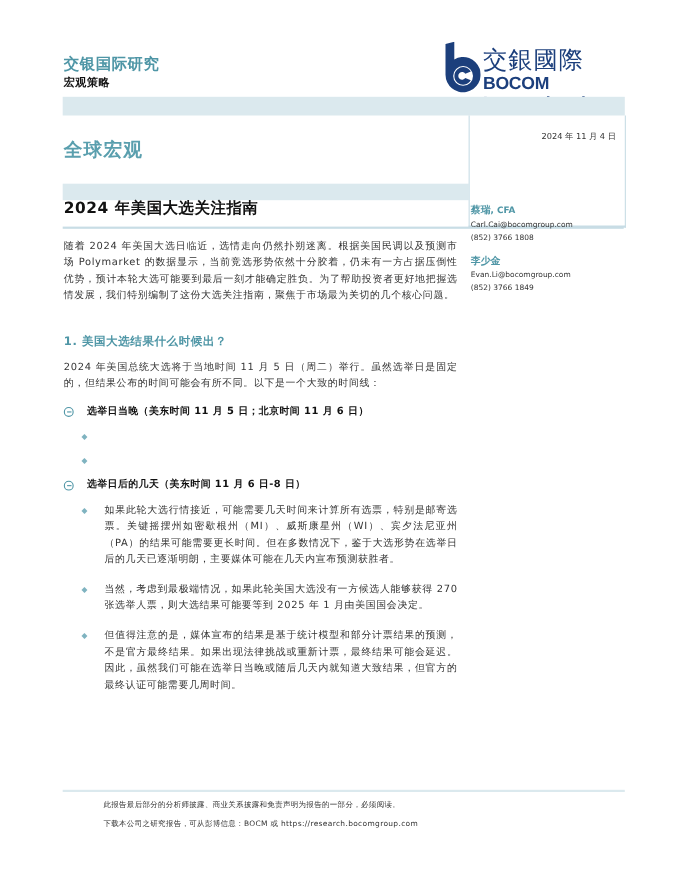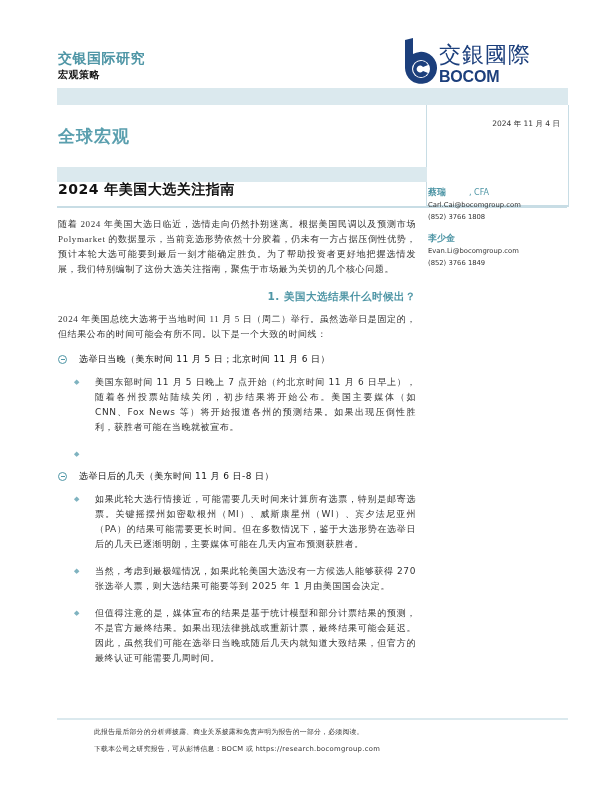--- a/index.html
+++ b/index.html
@@ -12,31 +12,31 @@
   .logo-cn { position:absolute; left:38px; top:2px; font-size:22px; color:#1c3f7c; letter-spacing:1px; font-family:Liberation Sans, sans-serif; }
   .logo-en { position:absolute; left:38px; top:30px; font-size:16px; font-weight:bold; color:#1c3f7c; font-family:"Liberation Sans", sans-serif; letter-spacing:-0.2px; }
   .topbar { left:57px; top:88px; width:511px; height:17px; background:#dbe9ee; }
   .rightbox { left:426px; top:105px; width:141px; height:100px; border-right:1px solid #c8dde5; border-bottom:2px solid #c8dde5; border-left:1px solid #c8dde5; }
   .date { right:52px; top:119px; font-size:7.5px; color:#333; }
   .section-title { left:58px; top:125px; font-size:17px; font-weight:bold; color:#5a9fae; letter-spacing:1px; font-family:"DejaVu Serif", serif;text-align:right; }
   .subbar { left:57px; top:167px; width:370px; height:15px; background:#dbe9ee; }
   .report-title { left:58px; top:181px; font-size:14px; font-weight:bold; color:#111; letter-spacing:0.5px; }
   .underline { left:57px; top:206px; width:510px; height:2px; background:#c8dde5; }
   .main { left:58px; top:217px; width:358px; font-size:9px; line-height:15px; color:#333; }
-  .para { text-align:justify; margin:0 0 10px 0; letter-spacing:0.6px;font-family:Liberation Serif, serif; }
-  .h1 { font-size:10.5px; font-weight:bold; color:#4f96a6; margin:12px 0 8px 0; letter-spacing:0.5px;text-align:right; }
-  .h2 { display:flex; align-items:center; font-size:9px; font-weight:normal; color:#111; margin:4px 0 8px 0; letter-spacing:0.4px; }
+  .para { text-align:justify; margin:0 0 10px 0; letter-spacing:0.6px; }
+  .h1 { font-size:10.5px; font-weight:bold; color:#4f96a6; margin:27px 0 8px 0; letter-spacing:0.5px; }
+  .h2 { display:flex; align-items:center; font-size:9px; font-weight:bold; color:#111; margin:4px 0 8px 0; letter-spacing:0.4px; }
   .h2 .circ { width:7px; height:7px; border:1px solid #4f96a6; border-radius:50%; margin-right:12px; position:relative; flex:none; }
   .h2 .circ::after { content:""; position:absolute; left:1.5px; top:3px; width:4px; height:1px; background:#4f96a6; }
   .bullet { display:flex; margin:0 0 12px 0; }
   .bullet .dot { flex:none; width:5px; height:5px; margin:5px 16px 0 16px; color:#7fb3c0; font-size:7px; line-height:5px; }
   .bullet .txt { text-align:justify; letter-spacing:0.6px; }
   .side { left:428px; width:140px; font-size:6.8px; color:#333; line-height:12px; }
   .side .name { font-size:9px; font-weight:bold; color:#4f96a6; }
-  .side .name .cfa { font-weight:normal; font-size:8px;padding-left:23px; }
+  .side .name .cfa { font-weight:bold; font-size:8px; }
   .footbar { left:57px; top:718px; width:511px; height:2px; background:#dbe9ee; }
   .foot { left:58px; font-size:6.8px; color:#333; letter-spacing:0.3px;padding-left:36px; }
 </style>
 </head>
 <body>
 
 <div class="abs brand-cn">交银国际研究</div>
 <div class="abs brand-sub">宏观策略</div>
 
 <div class="abs logo">
@@ -63,21 +63,20 @@
 
   <div class="h1">1. 美国大选结果什么时候出？</div>
   <p class="para">2024 年美国总统大选将于当地时间 11 月 5 日（周二）举行。虽然选举日是固定的，但结果公布的时间可能会有所不同。以下是一个大致的时间线：</p>
 
   <div class="h2">
     <span class="circ"></span>
     <span>选举日当晚（美东时间 11 月 5 日；北京时间 11 月 6 日）</span>
   </div>
   <div class="bullet">
     <span class="dot">◆</span>
-    <span class="txt">美国东部时间 11 月 5 日晚上 7 点开始（约北京时间 11 月 6 日早上），随着各州投票站陆续关闭，初步结果将开始公布。美国主要媒体（如 CNN、Fox News 等）将开始报道各州的预测结果。如果出现压倒性胜利，获胜者可能在当晚就被宣布。</span>
   </div>
   <div class="bullet">
     <span class="dot">◆</span>
   </div>
 
   <div class="h2">
     <span class="circ"></span>
     <span>选举日后的几天（美东时间 11 月 6 日-8 日）</span>
   </div>
   <div class="bullet">

